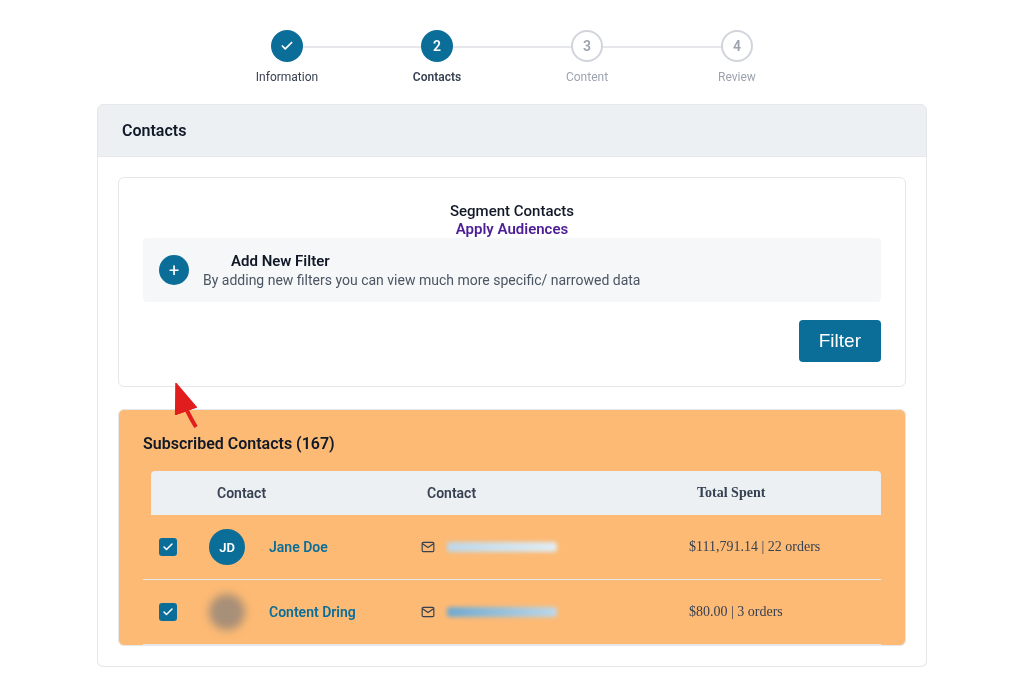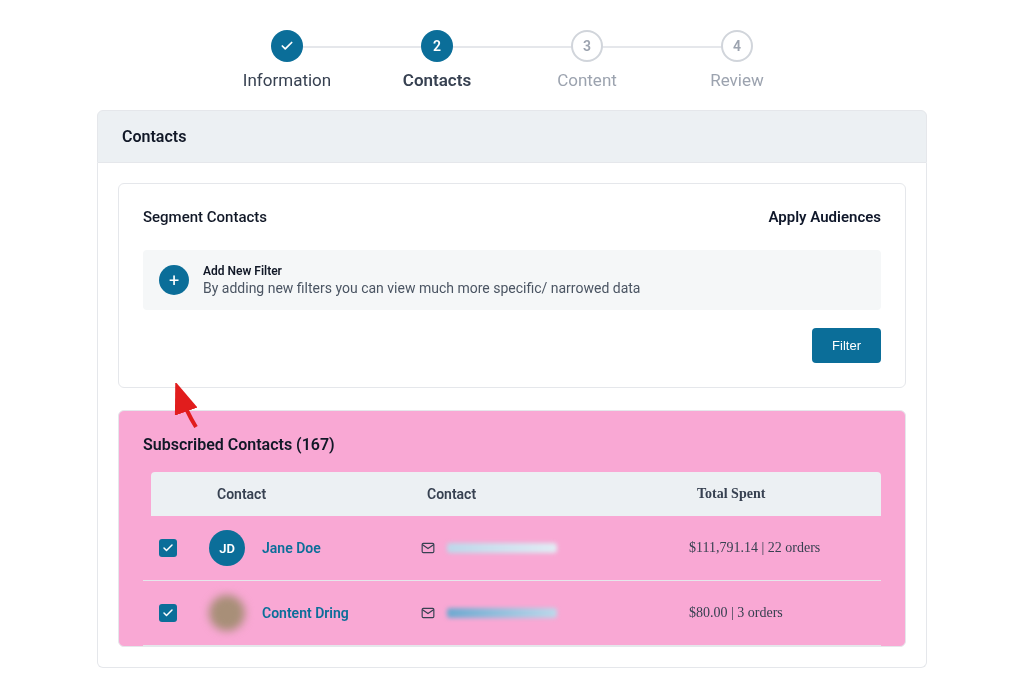--- a/index.html
+++ b/index.html
@@ -46,21 +46,21 @@
       background: #0b6e99;
       color: #fff;
     }
     .step-circle.pending {
       border: 2px solid #d1d5db;
       color: #9ca3af;
       background: #fff;
     }
     .step-label {
       margin-top: 8px;
-      font-size: 17px;
+      font-size: 12px;
       color: #374151;
     }
     .step-label.pending { color: #9ca3af; }
     .step-label.active { font-weight: 600; }
     .step-connector {
       position: absolute;
       top: 16px;
       left: 50%;
       width: 150px;
       height: 2px;
@@ -92,29 +92,29 @@
     .card {
       border: 1px solid #e5e7eb;
       border-radius: 6px;
       padding: 24px;
       background: #fff;
     }
     .segment-head {
       display: flex;
       justify-content: space-between;
       align-items: center;
-      margin-bottom: 24px;
+      flex-direction: column;
     }
     .segment-head .title {
       font-size: 15px;
       color: #111827;
       font-weight: 500;
     }
     .apply-link {
-      color: #0f172a;
+      color: #4c1d95;
       font-weight: 600;
       font-size: 15px;
       text-decoration: none;
       cursor: pointer;
     }
     .filter-row {
       display: flex;
       align-items: center;
       gap: 14px;
       background: #f5f7f8;
@@ -130,50 +130,51 @@
       color: #fff;
       display: flex;
       align-items: center;
       justify-content: center;
       font-size: 18px;
       font-weight: 400;
       cursor: pointer;
       flex-shrink: 0;
     }
     .filter-text .ftitle {
-      font-size: 12px;
+      font-size: 15px;
       font-weight: 600;
       color: #111827;
       margin-bottom: 2px;
+      margin-left: 28px;
     }
     .filter-text .fdesc {
       font-size: 14px;
       color: #4b5563;
     }
     .filter-btn-wrap {
       display: flex;
       justify-content: flex-end;
       margin-top: 18px;
     }
     .filter-btn {
       background: #0b6e99;
       color: #fff;
       border: none;
       padding: 10px 20px;
       border-radius: 4px;
-      font-size: 13px;
+      font-size: 19px;
       font-weight: 500;
       cursor: pointer;
     }
     .card2 {
       border: 1px solid #e5e7eb;
       border-radius: 6px;
       padding: 24px 24px 0;
       margin-top: 22px;
-      background: #f9a8d4;
+      background: #fdba74;
     }
     .card2 h3 {
       font-size: 16px;
       font-weight: 600;
       color: #111827;
       margin-bottom: 18px;
     }
     .table-head {
       display: flex;
       background: #ecf0f3;
@@ -201,21 +202,21 @@
       background: #0b6e99;
       border-radius: 3px;
       display: flex;
       align-items: center;
       justify-content: center;
       cursor: pointer;
     }
     .contact-cell {
       display: flex;
       align-items: center;
-      gap: 17px;
+      gap: 24px;
     }
     .avatar {
       width: 36px;
       height: 36px;
       border-radius: 50%;
       background: #0b6e99;
       color: #fff;
       display: flex;
       align-items: center;
       justify-content: center;

